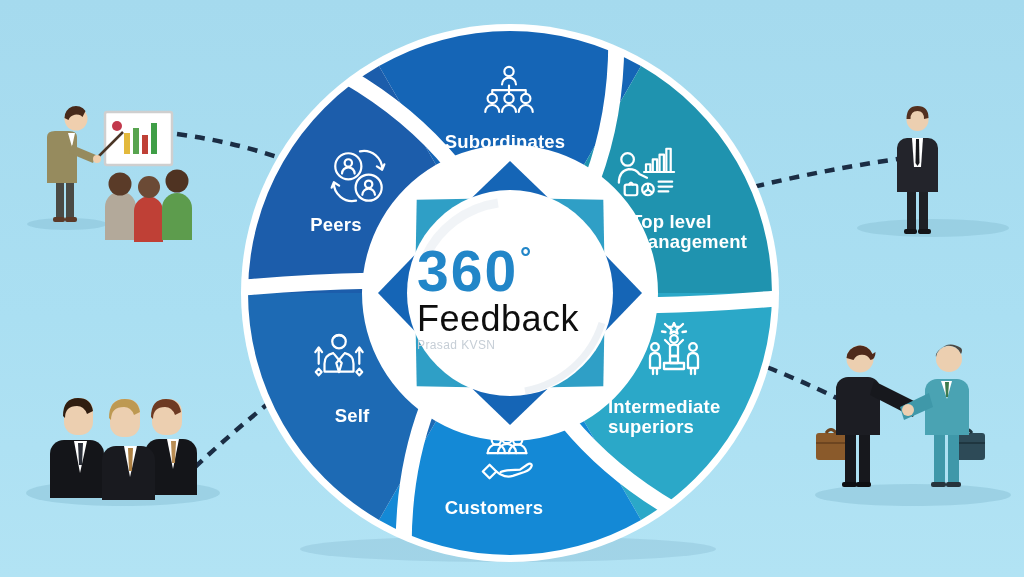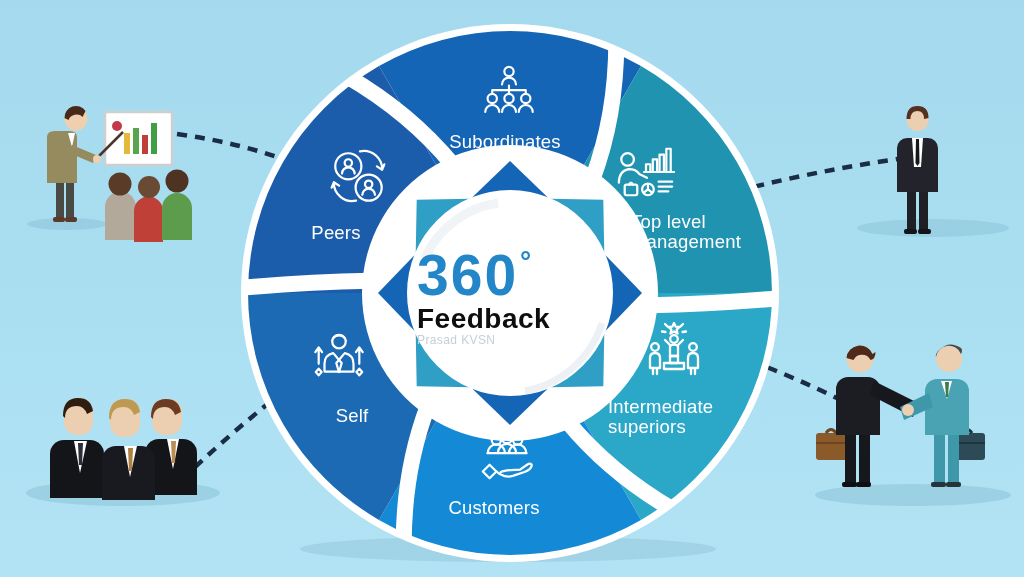--- a/index.html
+++ b/index.html
@@ -1,29 +1,29 @@
 <!DOCTYPE html>
 <html><head>
 <meta charset="utf-8">
 <style>
   body{margin:0}
   .stage{position:relative;width:1024px;height:577px;overflow:hidden;
          background:linear-gradient(180deg,#a5daee 0%,#aadff2 55%,#b2e3f4 100%);
          font-family:"Liberation Sans",sans-serif}
   svg{display:block}
   .abs{position:absolute}
-  .seg-label{position:absolute;color:#fff;font-weight:400;font-size:18.5px;
+  .seg-label{position:absolute;color:#fff;font-weight:700;font-size:18.5px;
              letter-spacing:.2px;white-space:nowrap}
   .centered{transform:translate(-50%,-50%);text-align:center}
   .two-line{line-height:20px}
   .center-text{position:absolute;left:532px;top:297px;transform:translate(-50%,-50%);
                width:230px}
   .center-number{font-size:57px;font-weight:700;color:#2286c8;line-height:1;letter-spacing:2px}
   .center-number .deg{font-size:28px;vertical-align:24px;margin-left:2px;font-weight:700}
-  .center-label{font-size:28px;font-weight:700;color:#0e0e0e;line-height:1.05;letter-spacing:.5px}
+  .center-label{font-size:36px;font-weight:400;color:#0e0e0e;line-height:1.05;letter-spacing:.5px}
   .center-watermark{font-size:12px;color:#c6ced6;margin-top:0;letter-spacing:.4px}
   .icon{position:absolute;stroke:#fff;fill:none;stroke-width:2.3;
         stroke-linecap:round;stroke-linejoin:round}
 </style>
 </head>
 <body>
 
 <div class="stage">
 
   <svg class="abs" style="left:0;top:0" width="1024" height="577" viewBox="0 0 1024 577">
@@ -154,21 +154,21 @@
 
   <div class="seg-label two-line" style="left:608px;top:397px">
     <div>Intermediate</div>
     <div>superiors</div>
   </div>
 
   <div class="seg-label centered" style="left:494px;top:508px">Customers</div>
 
   <div class="seg-label centered" style="left:352px;top:416px">Self</div>
 
-  <div class="seg-label centered" style="left:336px;top:233px">Peers</div>
+  <div class="seg-label centered" style="left:336px;top:225px">Peers</div>
 
   <div class="center-text">
     <div class="center-number"><span>360</span><span class="deg">°</span></div>
     <div class="center-label">Feedback</div>
     <div class="center-watermark">Prasad KVSN</div>
   </div>
 
   <svg class="abs" style="left:20px;top:95px" width="215" height="150" viewBox="0 0 215 150">
     <ellipse cx="47" cy="129" rx="40" ry="6" fill="#8fc6db" opacity="0.65"></ellipse>
     <g>

